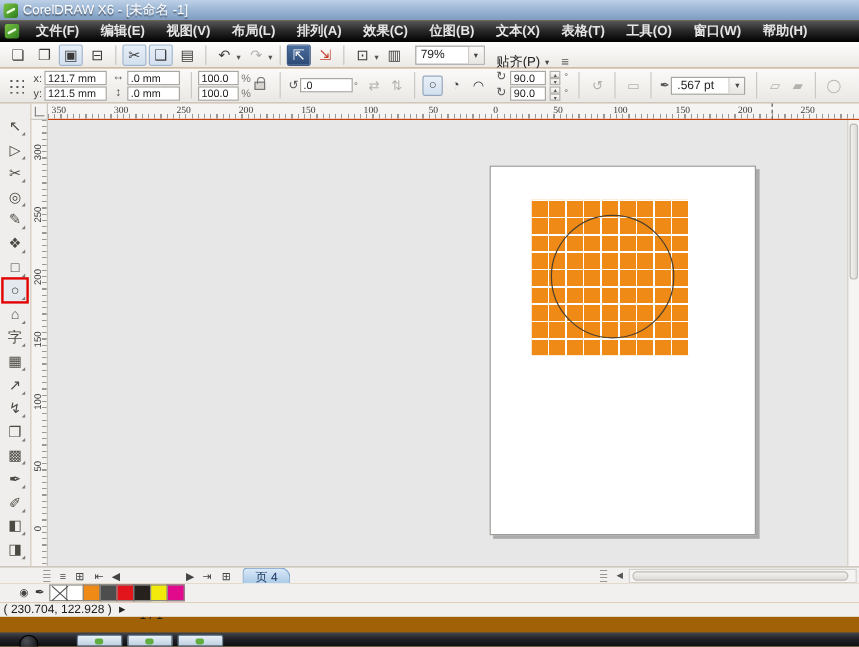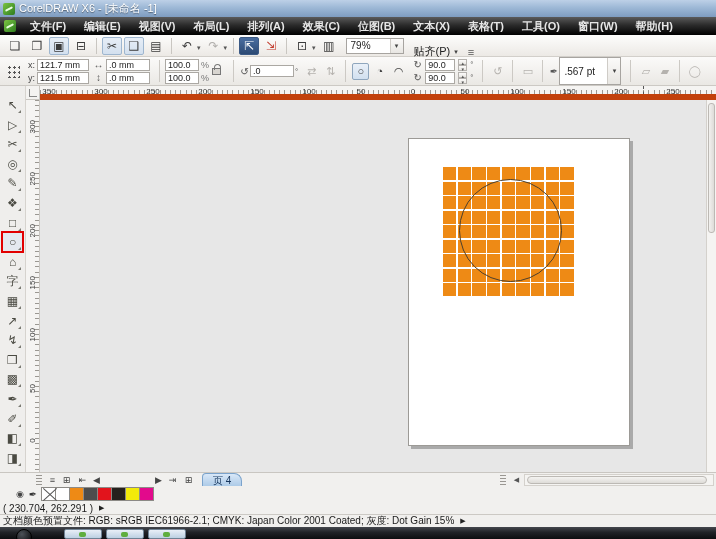--- a/index.html
+++ b/index.html
@@ -79,21 +79,21 @@
   .tool{position:relative;width:19px;height:18px;margin:1px auto 1px auto;display:flex;
     align-items:center;justify-content:center;font-size:12px;color:#4a4a42;}
   .tool .flyout{position:absolute;right:1px;bottom:1px;width:0;height:0;
     border-left:3px solid transparent;border-bottom:3px solid #7a7a72;}
   .tool.selected{outline:2px solid #e20000;outline-offset:0;background:#e4e9ef;}
   .ruler-corner{position:absolute;left:26px;top:86px;width:14px;height:14px;
     background:#f4f3f1;border-right:1px solid #c9c6c1;border-bottom:1px solid #c9c6c1;}
   .ruler-corner::after{content:"";position:absolute;left:3px;top:3px;width:7px;height:7px;
     border-left:1px solid #888;border-bottom:1px solid #888;}
   .hruler{position:absolute;left:40px;top:86px;width:676px;height:14px;background:#f5f4f2;
-    border-bottom:6px solid #c2410c;overflow:hidden;}
+    border-bottom:1px solid #c2410c;overflow:hidden;font-family:Liberation Serif, serif;}
   .hruler .ticks{position:absolute;left:0;bottom:0;width:100%;height:4px;
     background:repeating-linear-gradient(90deg,#9b9892 0 1px,transparent 1px 5.2px);}
   .hlabel{position:absolute;top:1px;transform:translateX(-50%);font-size:8px;color:#3a3a3a;}
   .hcursor{position:absolute;top:0;height:14px;border-left:1px dashed #555;}
   .vruler{position:absolute;left:26px;top:100px;width:14px;height:372px;background:#f5f4f2;
     border-right:1px solid #c9c6c1;overflow:hidden;}
   .vruler .ticks{position:absolute;top:0;right:0;height:100%;width:4px;
     background:repeating-linear-gradient(#9b9892 0 1px,transparent 1px 5.2px);}
   .vlabel{position:absolute;left:1px;transform:rotate(-90deg);transform-origin:center;
     font-size:8px;color:#3a3a3a;width:10px;text-align:center;}
@@ -309,21 +309,21 @@
     </span>
 
     <span class="pb-sep"></span>
     <span class="pb-btn gray">↺</span>
     <span class="pb-sep"></span>
     <span class="pb-btn gray">▭</span>
     <span class="pb-sep"></span>
 
     <span class="pb-group">
       <span class="pb-ico">✒</span>
-      <span class="combo" style="width:62px;height:28px;justify-content:flex-end;">
+      <span class="combo" style="width:62px;height:15px;justify-content:flex-end;">
         <span class="val">.567 pt</span>
         <span class="arrow">▾</span>
       </span>
     </span>
 
     <span class="pb-sep"></span>
     <span class="pb-btn gray">▱</span>
     <span class="pb-btn gray">▰</span>
     <span class="pb-sep"></span>
     <span class="pb-btn gray">◯</span>
@@ -473,28 +473,24 @@
         <div class="swatch" style="background: rgb(238, 138, 21);"></div>
         <div class="swatch" style="background: rgb(77, 77, 77);"></div>
         <div class="swatch" style="background: rgb(226, 20, 28);"></div>
         <div class="swatch" style="background: rgb(38, 33, 29);"></div>
         <div class="swatch" style="background: rgb(242, 234, 10);"></div>
         <div class="swatch" style="background: rgb(226, 10, 140);"></div>
       </span>
   </div>
 
   <div class="coordrow">
-    <span>( 230.704, 262.291 )</span>
+    <span>( 230.704, 122.928 )</span>
     <span class="flyarrow">▶</span>
   </div>
 
-  <div class="statusrow">
-    <span>文档颜色预置文件: RGB: sRGB IEC61966-2.1; CMYK: Japan Color 2001 Coated; 灰度: Dot Gain 15%</span>
-    <span class="flyarrow">▶</span>
-  </div>
 
   <div class="taskbar">
     <span class="orb"></span>
     <span class="task-btn" style="left:64px;"></span>
     <span class="task-btn" style="left:106px;"></span>
     <span class="task-btn" style="left:148px;"></span>
   </div>
 
 </div>
 

